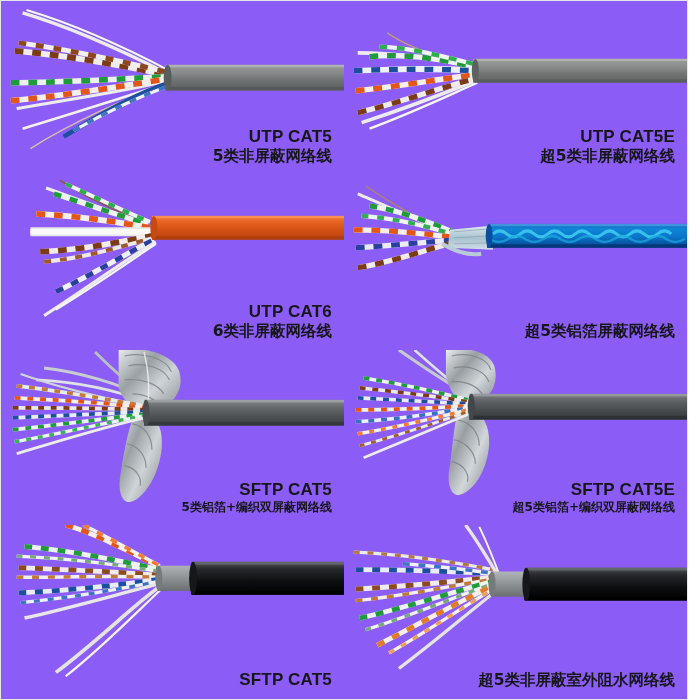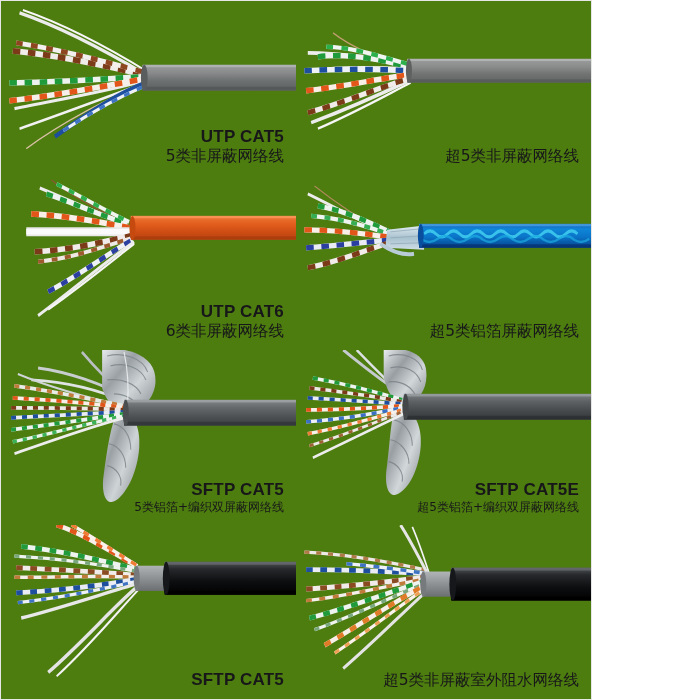--- a/index.html
+++ b/index.html
@@ -5,24 +5,24 @@
 <style>
   html,body{margin:0;padding:0;}
   body{
     width:700px;height:700px;
     background:#ffffff;
     font-family:"Liberation Sans","DejaVu Sans",sans-serif;
     overflow:hidden;
   }
   #sheet{
     position:relative;
-    width:592px;height:700px;
+    width:688px;height:700px;
     box-sizing:border-box;
     border:1px solid #e6e6e6;
-    background:#4d7c0f;
+    background:#8b5cf6;
   }
   .grid{
     position:absolute;inset:0;
     display:grid;
     grid-template-columns:1fr 1fr;
     grid-template-rows:repeat(4,1fr);
   }
   .cell{
     position:relative;
     overflow:hidden;
@@ -39,21 +39,21 @@
     pointer-events:none;
   }
   .cap-en{
     font-size:17px;
     font-weight:bold;
     letter-spacing:.2px;
     white-space:nowrap;
   }
   .cap-cn{
     font-size:15.5px;
-    font-weight:normal;
+    font-weight:bold;
     margin-top:2px;
     white-space:nowrap;
     font-family:"DejaVu Sans","Liberation Sans",sans-serif;
   }
   .cap-cn.small{font-size:12px;}
 
   
   .art{position:absolute;inset:0;}
   .art svg{position:absolute;top:0;left:0;width:100%;height:100%;display:block;}
 </style>
@@ -139,20 +139,21 @@
           <path d="M14,112 C58,102 100,86 134,78" stroke="#f1ece9" stroke-width="5.2" fill="none"></path>
           <path d="M14,112 C58,102 100,86 134,78" stroke="#7b3a18" stroke-width="5.2" fill="none" stroke-dasharray="9 9"></path>
 
           <rect x="132" y="58" width="220" height="24" fill="url(#g2j)"></rect>
           <rect x="132" y="58" width="220" height="2.2" fill="#b9bbba" opacity=".75"></rect>
           <rect x="132" y="78.5" width="220" height="3" fill="#505353" opacity=".55"></rect>
           <ellipse cx="134" cy="70" rx="3.6" ry="12" fill="#5e6160"></ellipse>
         </svg>
       </div>
       <div class="caption">
+        <div class="cap-en">UTP CAT5E</div>
         <div class="cap-cn">超5类非屏蔽网络线</div>
       </div>
     </div>
 
     <div class="cell">
       <div class="art">
         <svg viewBox="0 0 350 175" preserveAspectRatio="none">
           <defs>
             <linearGradient id="g3j" x1="0" y1="0" x2="0" y2="1">
               <stop offset="0" stop-color="#ef7c3c"></stop>

